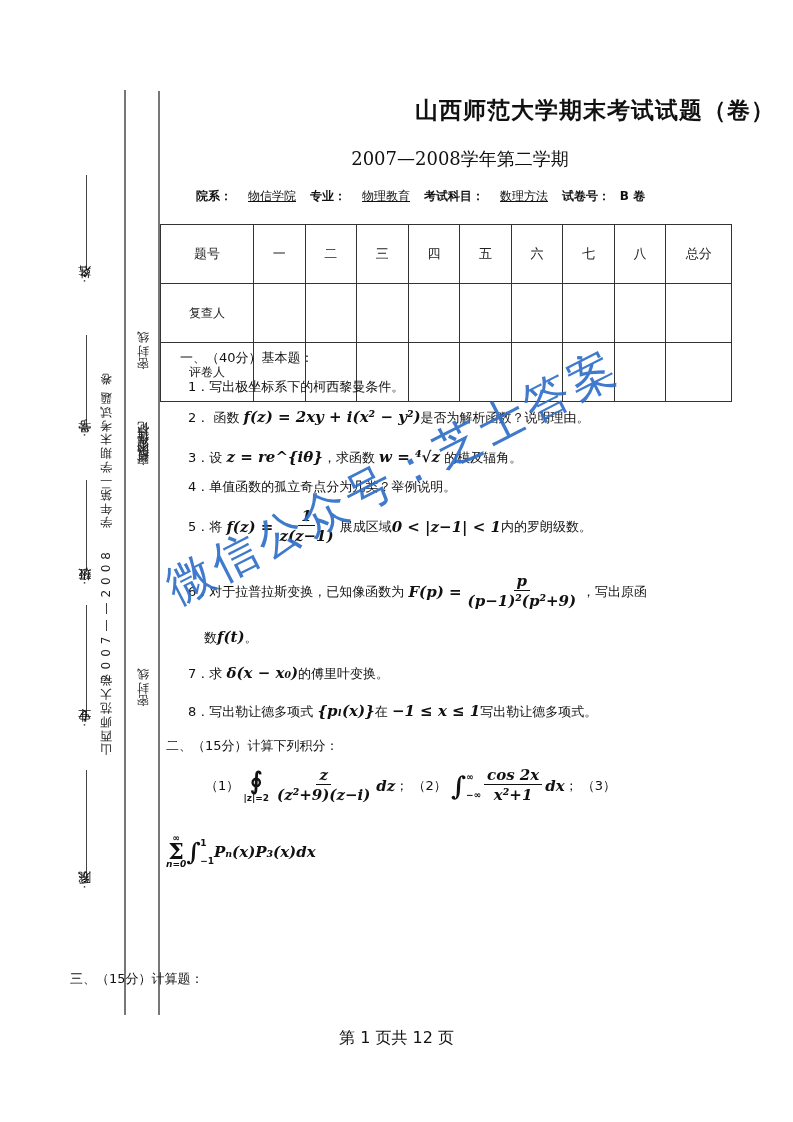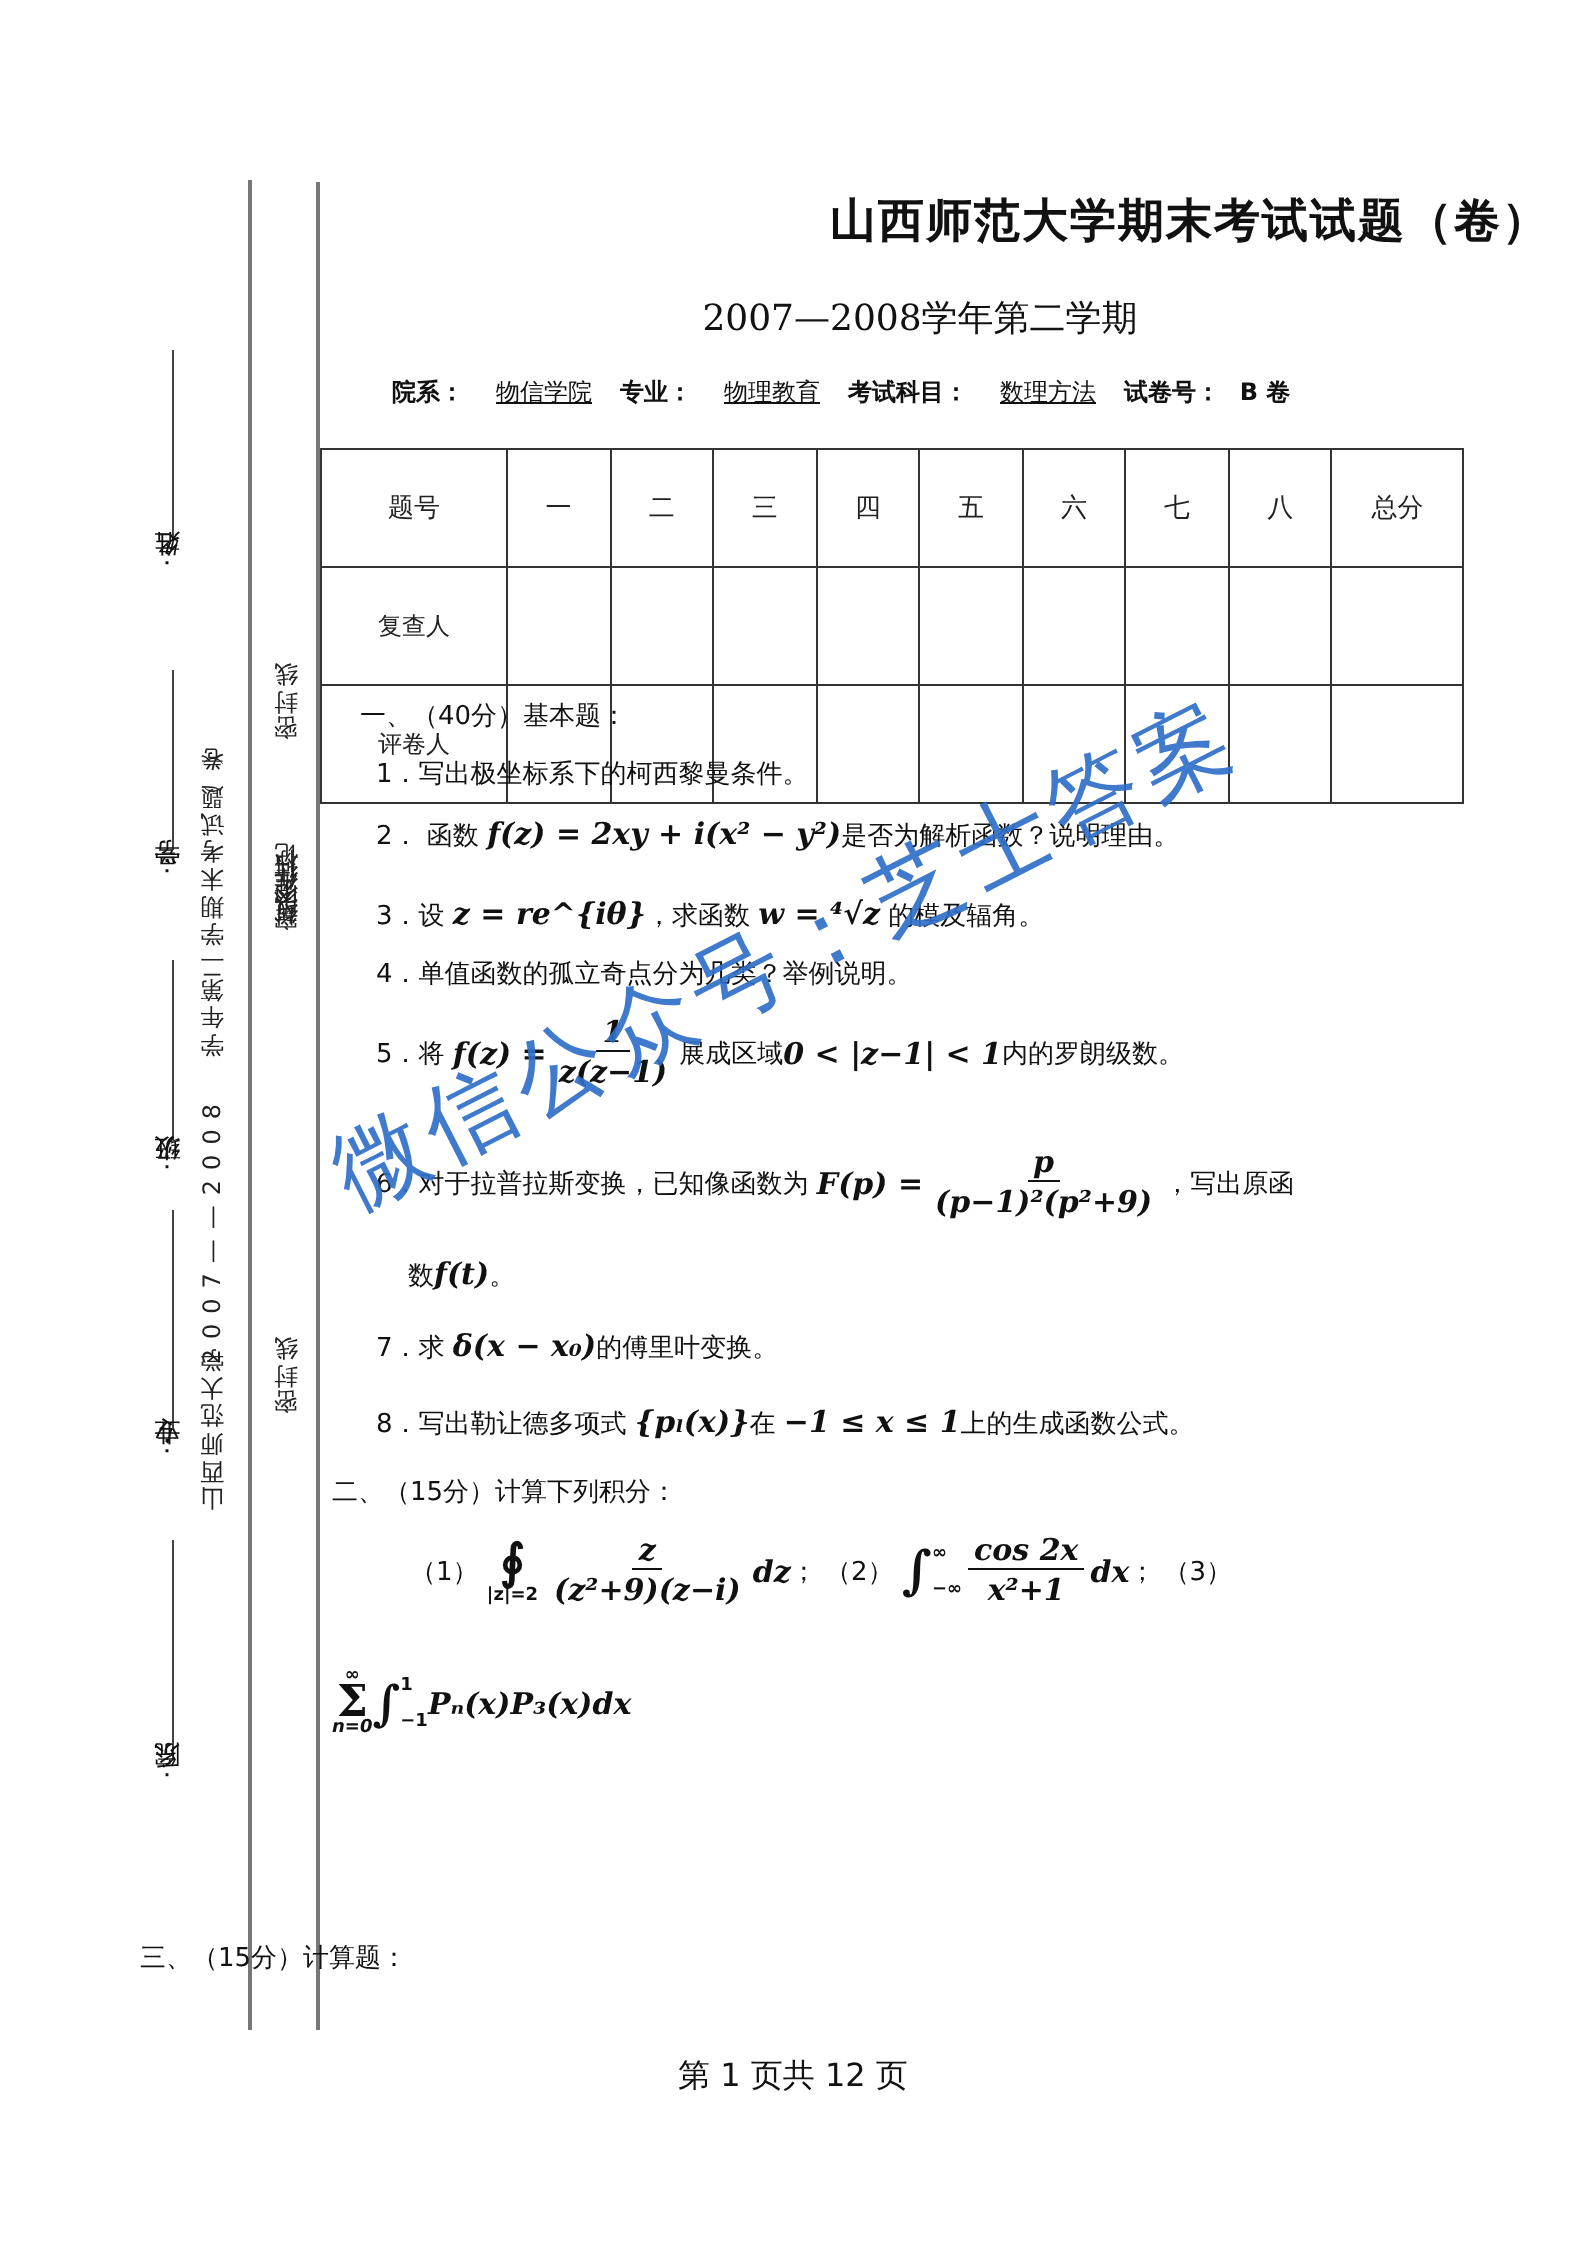--- a/index.html
+++ b/index.html
@@ -157,21 +157,21 @@
 </div>
 
 <div class="q" style="left:188px; top:664px;">
   <span>7．</span><span>求</span>
   <span class="m">δ(x − x₀)</span><span>的傅里叶变换。</span>
 </div>
 
 <div class="q" style="left:188px; top:702px;">
   <span>8．</span><span>写出勒让德多项式</span>
   <span class="m">{pₗ(x)}</span><span>在</span>
-  <span class="m">−1 ≤ x ≤ 1</span><span>上的生成函数公式。</span>
+  <span class="m">−1 ≤ x ≤ 1</span><span>写出勒让德多项式。</span>
 </div>
 
 <div class="sec" style="left:166px; top:737px;">二、（15分）计算下列积分：</div>
 
 <div class="q" style="left:205px; top:766px; display:flex; align-items:center;">
   <span>（1）</span>&nbsp;
   <span style="display:inline-flex; flex-direction:column; align-items:center; margin-right:2px;">
     <span class="m" style="font-size:24px; font-style:normal; line-height:24px;">∮</span>
     <span style="font-size:9px; font-weight:bold;">|z|=2</span>
   </span>

